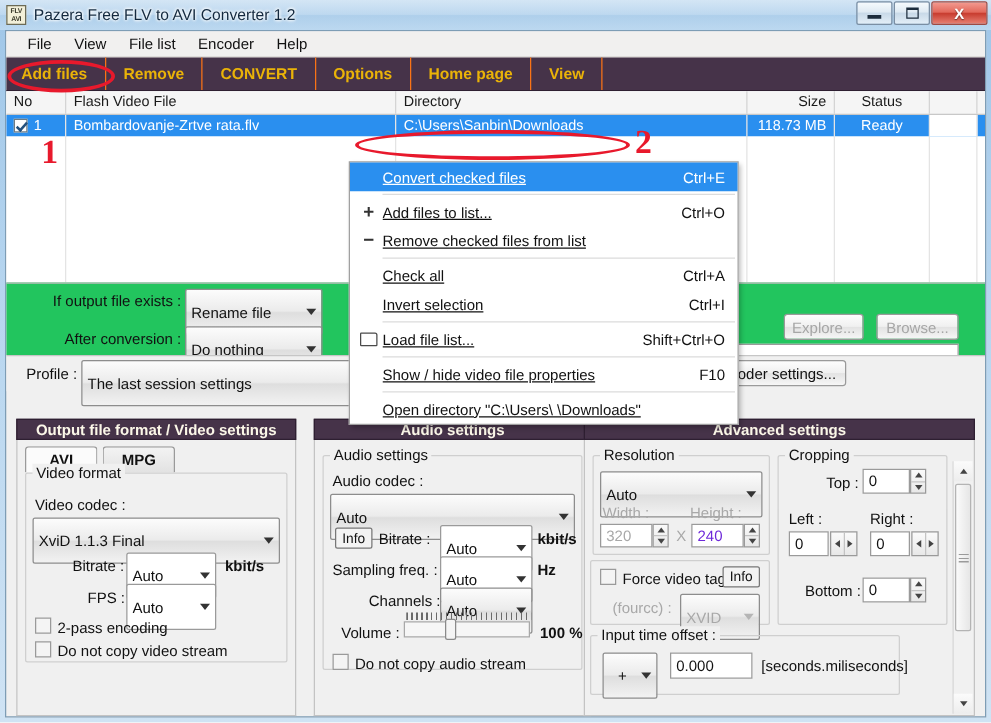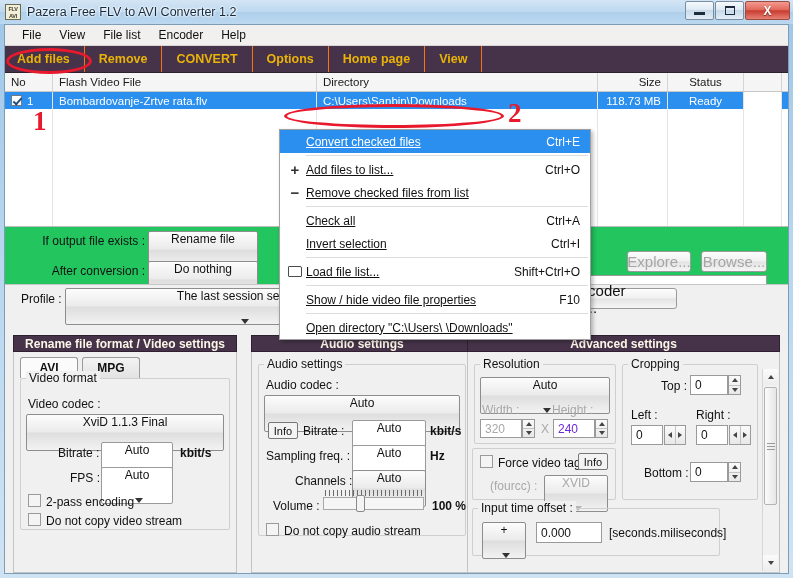--- a/index.html
+++ b/index.html
@@ -136,36 +136,36 @@
   #outopts {
     height: 58px; background: #22c55e;
     border-top: 1px solid #bcbcbc;
     position: relative;
   }
   .lblr { position: absolute; font-size: 12px; color: #111; text-align: right; }
   .combo {
     border: 1px solid #8d8d8d; border-radius: 2px;
     background: linear-gradient(to bottom, #fcfcfc 0%, #ebebeb 48%, #dedede 52%, #f2f2f2 100%);
     display: flex; align-items: center; font-size: 12px; color: #111;
-    padding: 0 4px; position: absolute; height: 37px; overflow: hidden; flex-direction: column;
+    padding: 0 4px; position: absolute; height: 37px; overflow: hidden;
   }
   .combo .txt { flex: 1; white-space: nowrap; overflow: hidden; }
   .arrow-d {
     width: 0; height: 0; border-left: 4px solid transparent;
     border-right: 4px solid transparent; border-top: 5px solid #333;
     margin-left: 4px; flex: none;
   }
   .combo.flat {
     background: #ffffff; border: 1px solid #9a9a9a;
   }
   .btn {
     position: absolute; border: 1px solid #9a9a9a; border-radius: 3px;
     background: linear-gradient(to bottom, #fdfdfd 0%, #f0f0f0 48%, #e3e3e3 52%, #f6f6f6 100%);
     display: flex; align-items: center; justify-content: center;
-    font-size: 15px; color: #111;
+    font-size: 12px; color: #111;
   }
   .btn.dis { color: #a6a6a6; }
   .textbox {
     position: absolute; border: 1px solid #9a9a9a; background: #ffffff;
     font-size: 12px; color: #111; display: flex; align-items: center;
     padding: 0 4px; overflow: hidden; white-space: nowrap;
   }
 
   
   #profilestrip {
@@ -392,21 +392,21 @@
       <div class="btn" style="left:423px; top:3px; width:76px; height:21px;">&lt;- Load</div>
       <div class="btn" style="left:508px; top:3px; width:164px; height:21px; gap:6px;">
         <span class="floppy"></span>
         <span>Save encoder settings...</span>
       </div>
     </div>
 
     <div id="panels">
 
       <div class="panel" style="left:8px; width:224px;">
-        <div class="phead">Rename file format / Video settings</div>
+        <div class="phead">Output file format / Video settings</div>
         <div class="pbody">
           <div class="tab active" style="left:6px; top:5px; width:58px;">AVI</div>
           <div class="tab inactive" style="left:68px; top:5px; width:58px;">MPG</div>
 
           <div class="grpbox" style="left:6px; top:26px; right:6px; height:152px;">
             <span class="grplbl">Video format</span>
           </div>
           <div class="lbl" style="left:14px; top:45px;">Video codec :</div>
           <div class="combo" style="left:12px; top:62px; width:198px;">
             <span class="txt">XviD 1.1.3 Final</span>

